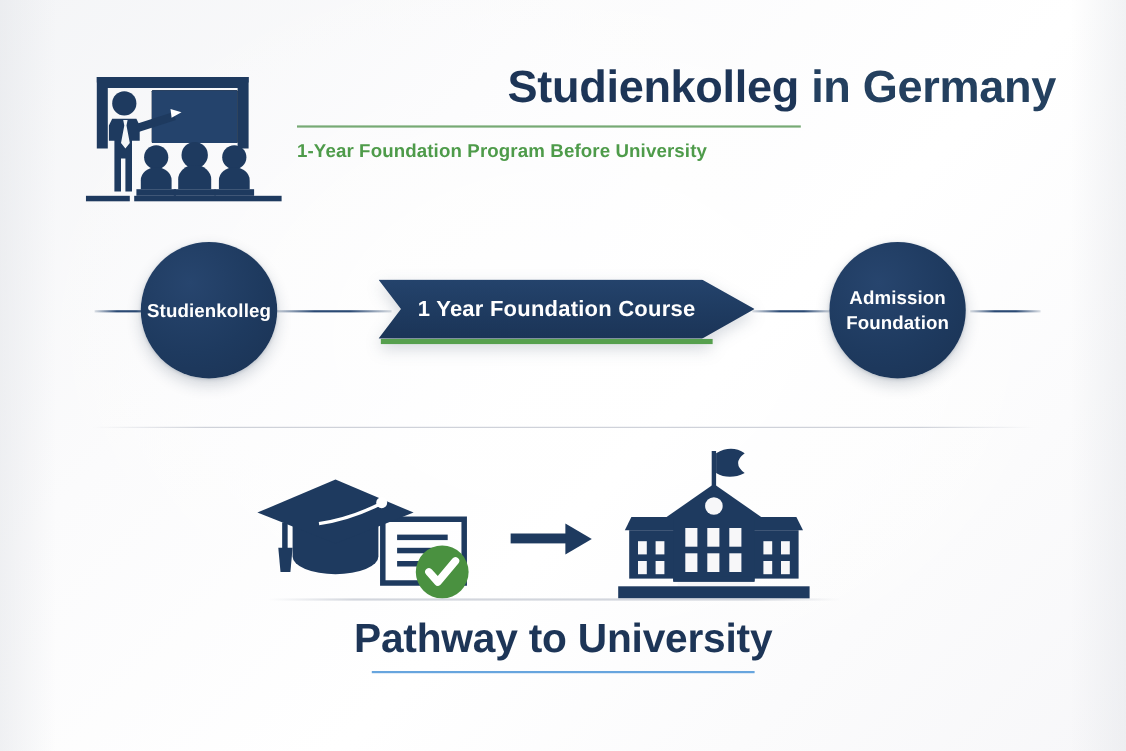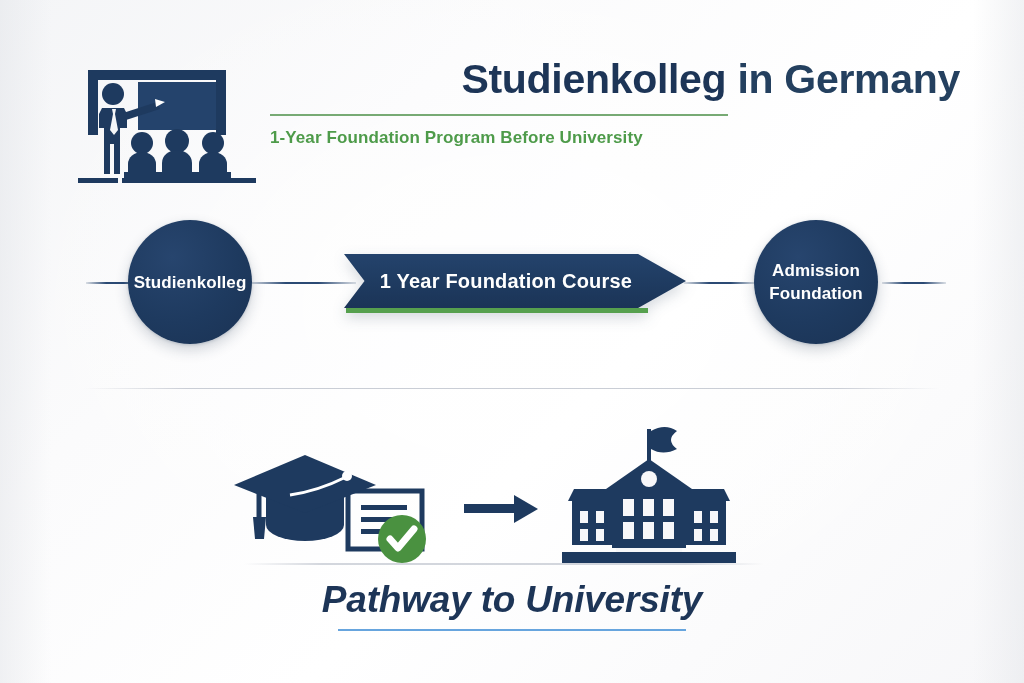--- a/index.html
+++ b/index.html
@@ -173,24 +173,23 @@
     top: 388px;
     width: 856px;
     height: 1px;
     background: linear-gradient(to right, rgba(200,204,212,0), rgba(196,200,209,0.9) 12%, rgba(196,200,209,0.9) 88%, rgba(200,204,212,0));
   }
 
   
   .bottom {
     position: absolute;
     left: 0;
-    top: 421px;
+    top: 402px;
     width: 1008px;
     height: 230px;
-    font-style: italic;
   }
   .cap-icon {
     position: absolute;
     left: 228px;
     top: 26px;
     width: 222px;
     height: 118px;
   }
   .mid-arrow {
     position: absolute;

